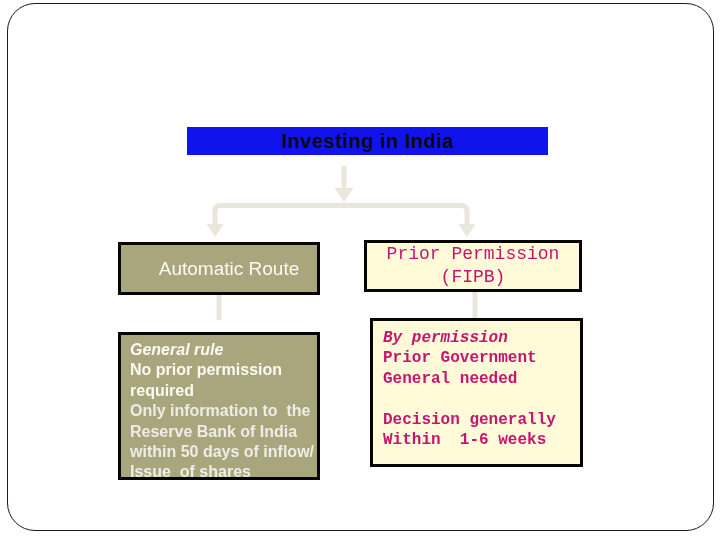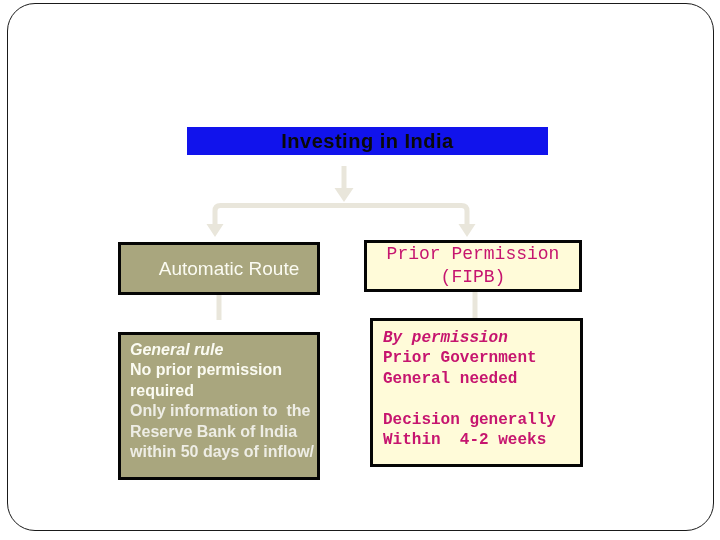--- a/index.html
+++ b/index.html
@@ -123,24 +123,25 @@
     <div>(FIPB)</div>
   </div>
 
   <div class="box olive box-l2">
     <div class="ln em">General rule</div>
     <div class="ln b">No prior permission</div>
     <div class="ln b">required</div>
     <div class="ln info">Only information to  the</div>
     <div class="ln info">Reserve Bank of India</div>
     <div class="ln info">within 50 days of inflow/</div>
+    <div class="ln info">Issue  of shares</div>
   </div>
 
   <div class="box cream box-r2">
     <div class="ln em">By permission</div>
     <div class="ln b">Prior Government</div>
     <div class="ln b">General needed</div>
     <div class="ln sp"></div>
     <div class="ln b">Decision generally</div>
-    <div class="ln b">Within  4-2 weeks</div>
+    <div class="ln b">Within  1-6 weeks</div>
   </div>
 
 </div>
 
 </body></html>

